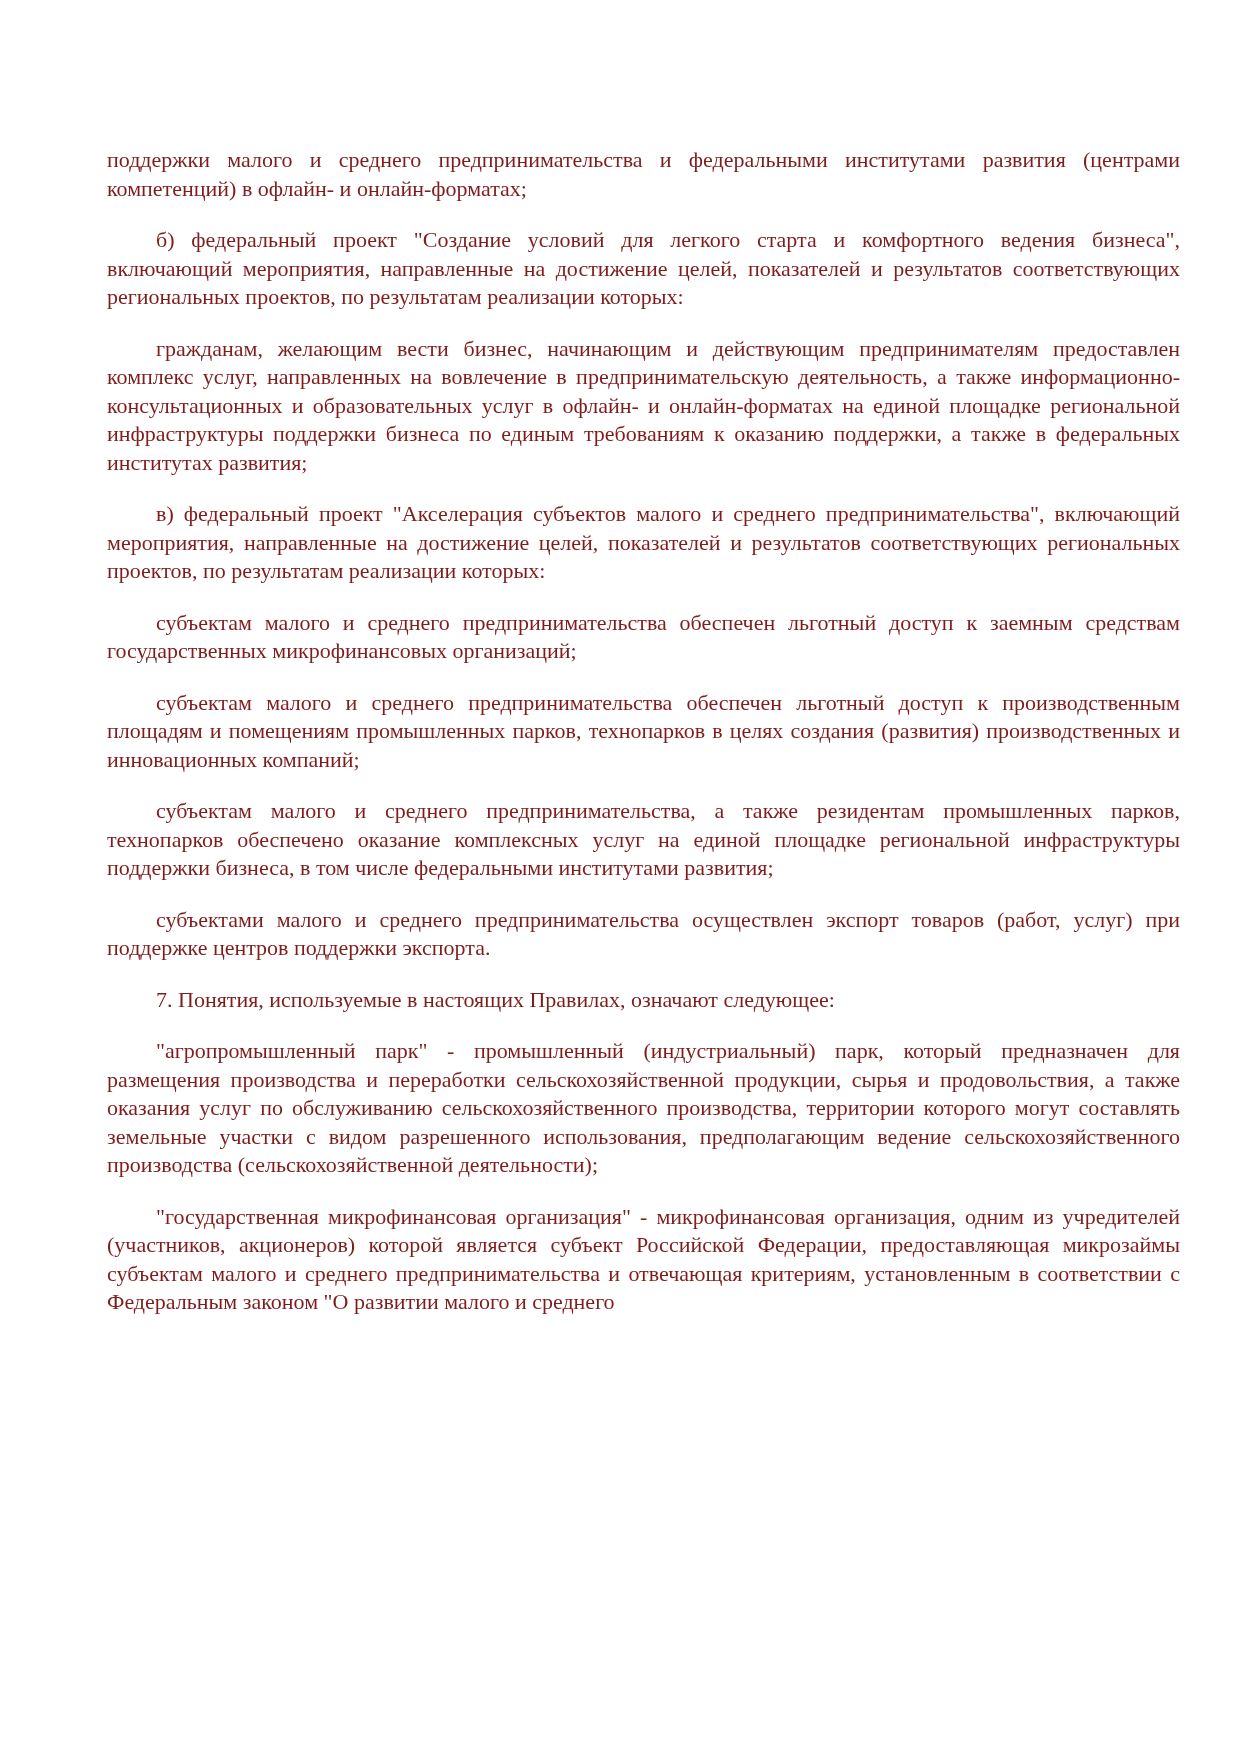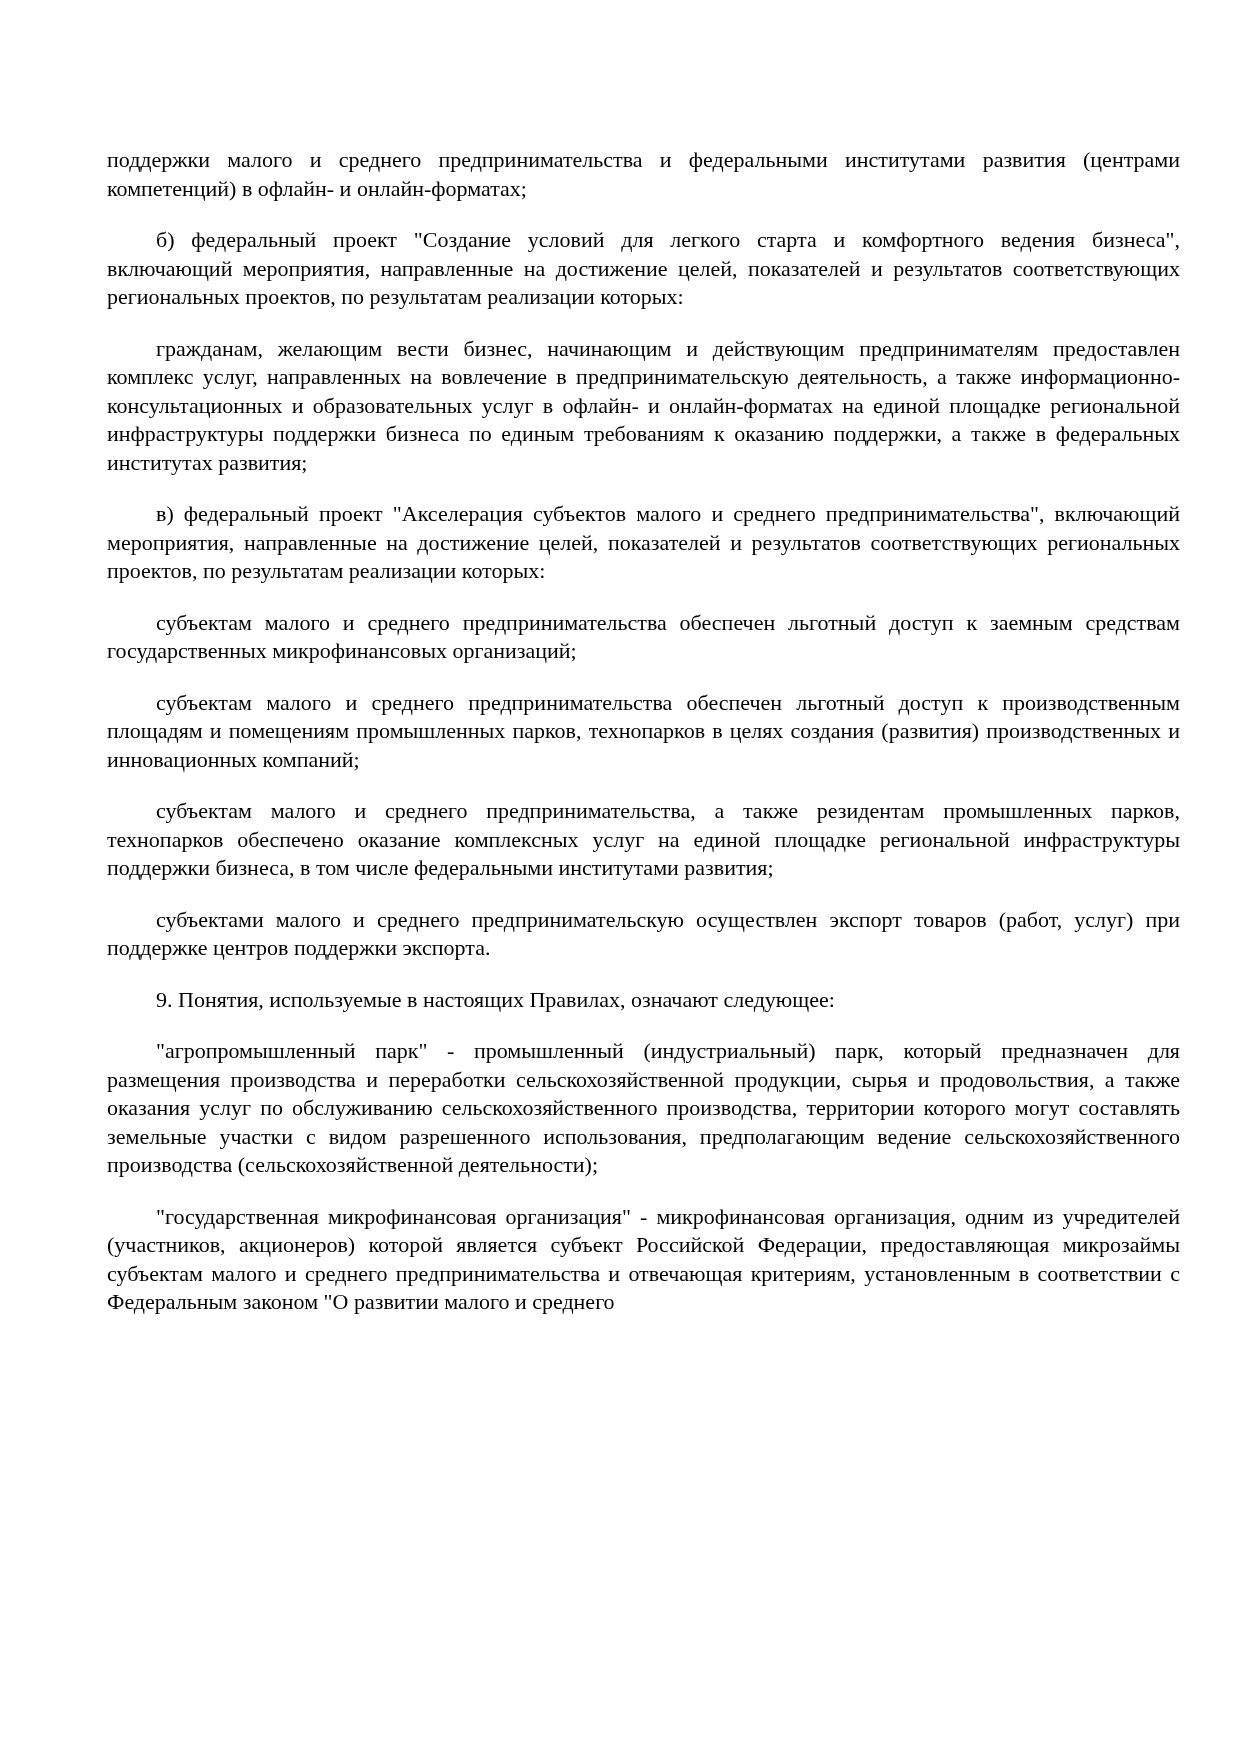--- a/index.html
+++ b/index.html
@@ -7,21 +7,21 @@
       padding: 0;
       background: #ffffff;
     }
     .page {
       position: relative;
       width: 1240px;
       height: 1754px;
       background: #ffffff;
       overflow: hidden;
       font-family: "Liberation Serif", "DejaVu Serif", serif;
-      color: #000000;
+      color: #7f1d1d;
     }
     .content {
       position: absolute;
       top: 146px;
       left: 107px;
       width: 1073px;
       font-size: 22px;
       line-height: 28.5px;
       text-align: justify;
     }
@@ -38,18 +38,18 @@
 
 <div class="page">
   <div class="content">
     <p class="no-indent">поддержки малого и среднего предпринимательства и федеральными институтами развития (центрами компетенций) в офлайн- и онлайн-форматах;</p>
     <p>б) федеральный проект "Создание условий для легкого старта и комфортного ведения бизнеса", включающий мероприятия, направленные на достижение целей, показателей и результатов соответствующих региональных проектов, по результатам реализации которых:</p>
     <p>гражданам, желающим вести бизнес, начинающим и действующим предпринимателям предоставлен комплекс услуг, направленных на вовлечение в предпринимательскую деятельность, а также информационно-консультационных и образовательных услуг в офлайн- и онлайн-форматах на единой площадке региональной инфраструктуры поддержки бизнеса по единым требованиям к оказанию поддержки, а также в федеральных институтах развития;</p>
     <p>в) федеральный проект "Акселерация субъектов малого и среднего предпринимательства", включающий мероприятия, направленные на достижение целей, показателей и результатов соответствующих региональных проектов, по результатам реализации которых:</p>
     <p>субъектам малого и среднего предпринимательства обеспечен льготный доступ к заемным средствам государственных микрофинансовых организаций;</p>
     <p>субъектам малого и среднего предпринимательства обеспечен льготный доступ к производственным площадям и помещениям промышленных парков, технопарков в целях создания (развития) производственных и инновационных компаний;</p>
     <p>субъектам малого и среднего предпринимательства, а также резидентам промышленных парков, технопарков обеспечено оказание комплексных услуг на единой площадке региональной инфраструктуры поддержки бизнеса, в том числе федеральными институтами развития;</p>
-    <p>субъектами малого и среднего предпринимательскую осуществлен экспорт товаров (работ, услуг) при поддержке центров поддержки экспорта.</p>
-    <p>9. Понятия, используемые в настоящих Правилах, означают следующее:</p>
+    <p>субъектами малого и среднего предпринимательства осуществлен экспорт товаров (работ, услуг) при поддержке центров поддержки экспорта.</p>
+    <p>7. Понятия, используемые в настоящих Правилах, означают следующее:</p>
     <p>"агропромышленный парк" - промышленный (индустриальный) парк, который предназначен для размещения производства и переработки сельскохозяйственной продукции, сырья и продовольствия, а также оказания услуг по обслуживанию сельскохозяйственного производства, территории которого могут составлять земельные участки с видом разрешенного использования, предполагающим ведение сельскохозяйственного производства (сельскохозяйственной деятельности);</p>
     <p>"государственная микрофинансовая организация" - микрофинансовая организация, одним из учредителей (участников, акционеров) которой является субъект Российской Федерации, предоставляющая микрозаймы субъектам малого и среднего предпринимательства и отвечающая критериям, установленным в соответствии с Федеральным законом "О развитии малого и среднего</p>
   </div>
 </div>
 
 </body></html>

